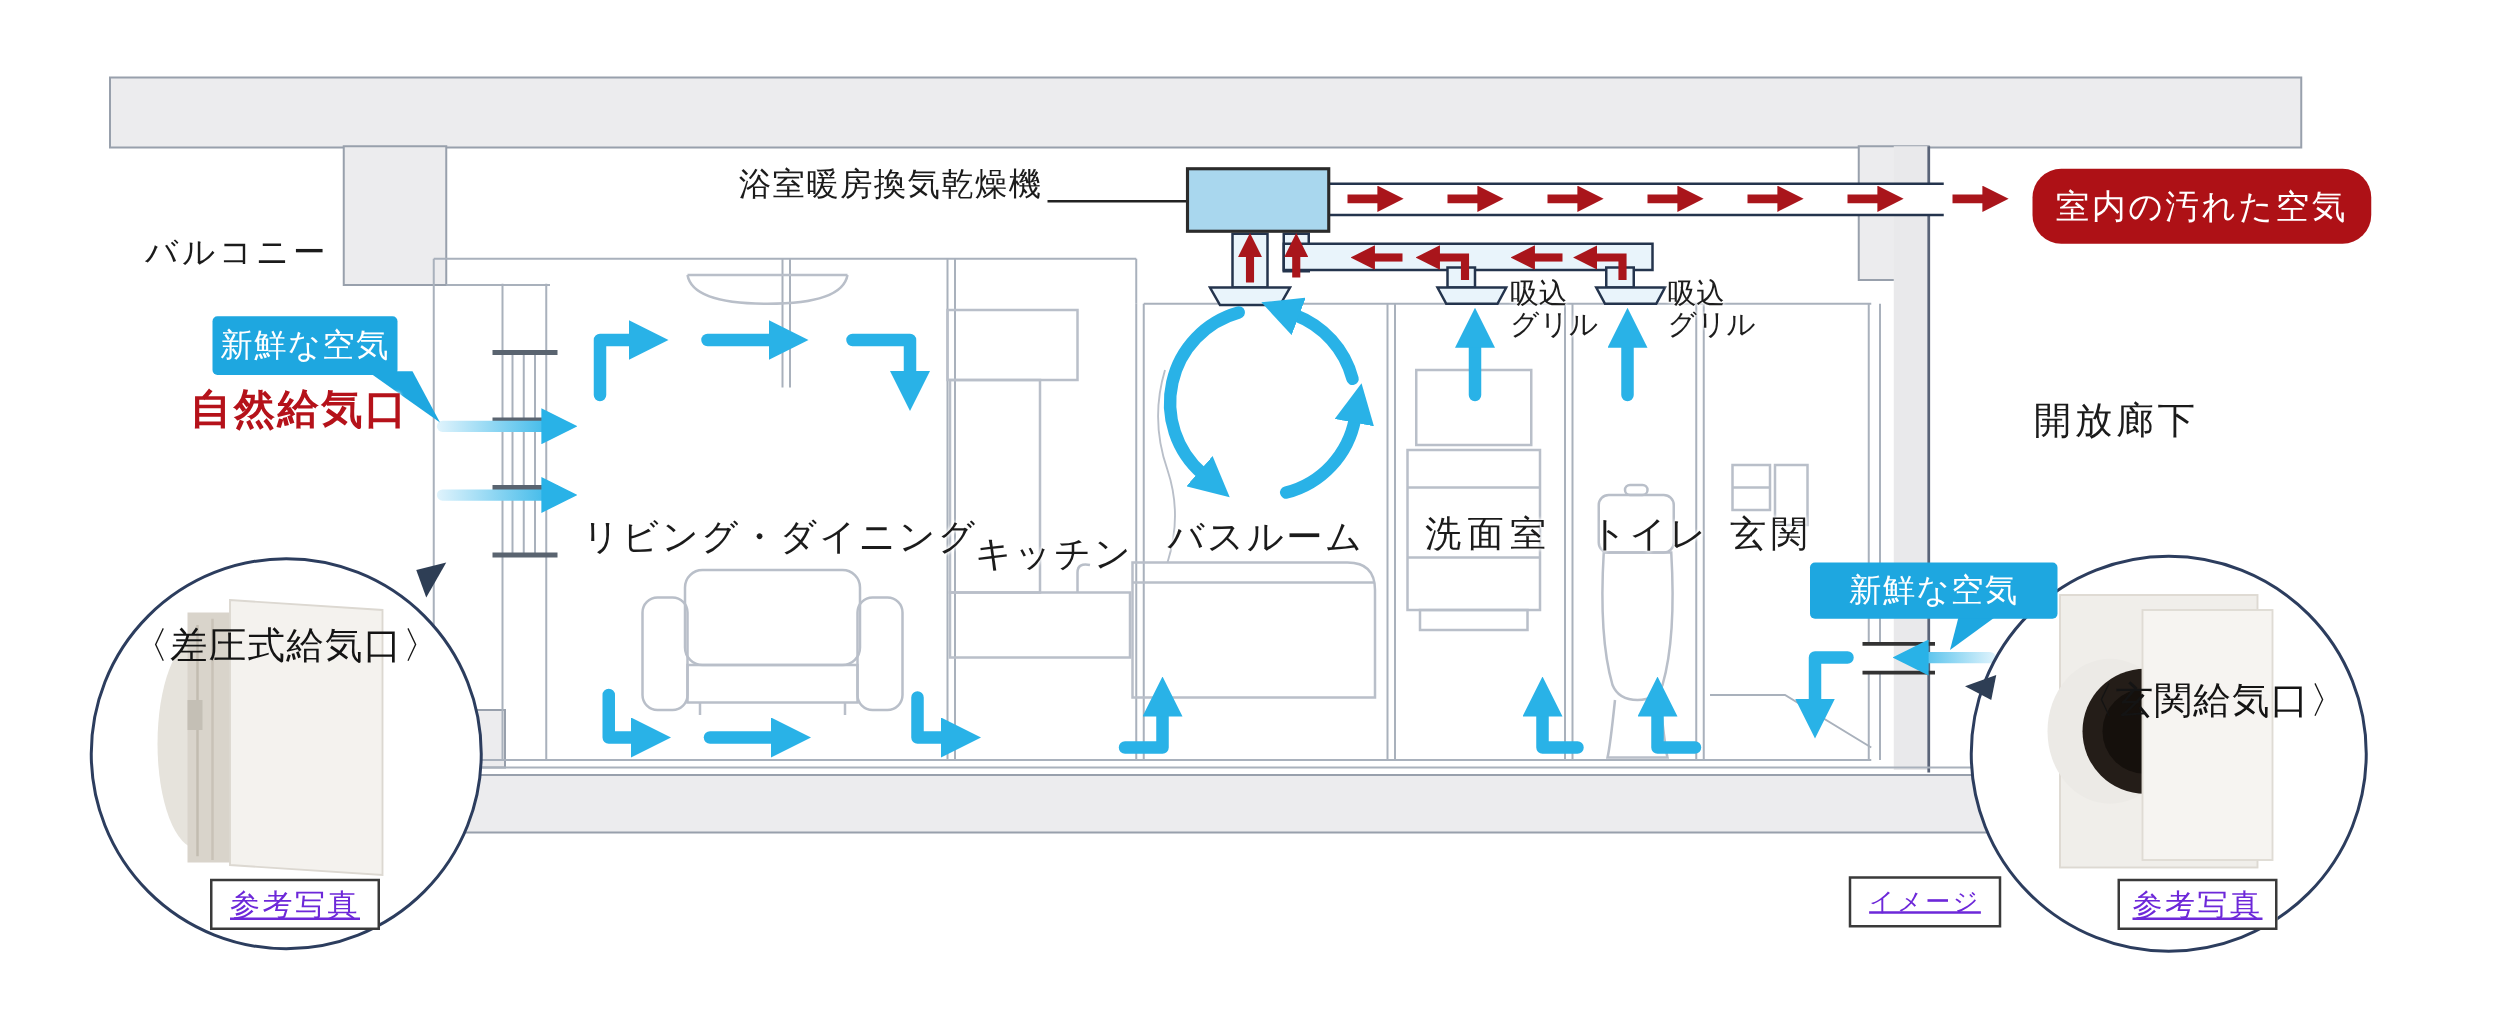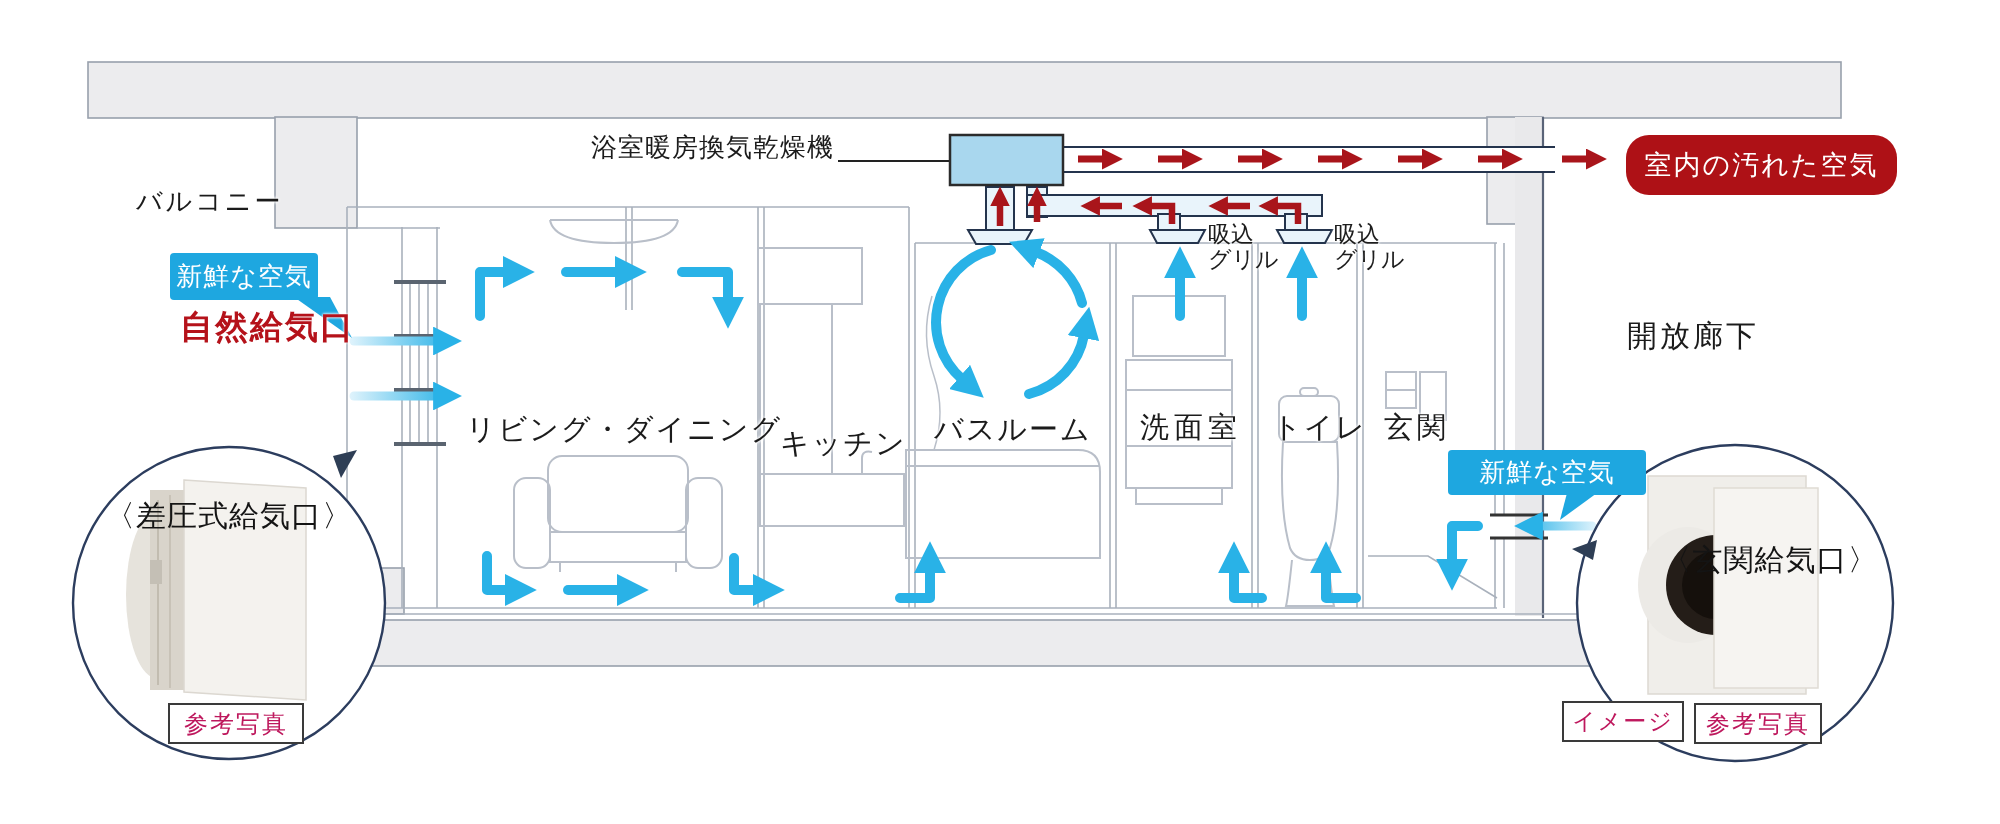--- a/index.html
+++ b/index.html
@@ -7,22 +7,22 @@
          font-family:"Liberation Sans","DejaVu Sans",sans-serif;}
   #drawing{position:absolute;left:0;top:0;}
   .lbl{position:absolute;color:#1b1b1b;white-space:nowrap;
        text-shadow:0 0 3px #fff,0 0 3px #fff,0 0 4px #fff;}
   .serif{font-family:"Liberation Serif","DejaVu Serif",serif;}
   .room{font-size:29px;letter-spacing:2px;}
   .badge-blue{position:absolute;background:#1ea7e0;color:#fff;border-radius:4px;
        display:flex;align-items:center;justify-content:center;font-size:26px;letter-spacing:1px;}
   .badge-red{position:absolute;background:#ae1116;color:#fff;border-radius:23px;
        display:flex;align-items:center;justify-content:center;font-size:27px;letter-spacing:2px;}
-  .note-box{position:absolute;background:#fff;border:2px solid #3a3a3a;color:#be185d;
-       display:flex;align-items:center;justify-content:center;font-size:24px;letter-spacing:2px;}
+  .note-box{position:absolute;background:#fff;border:2px solid #3a3a3a;color:#6d28d9;
+       display:flex;align-items:center;justify-content:center;font-size:24px;letter-spacing:2px;text-decoration:underline;}
   .red-text{position:absolute;color:#b5121a;font-weight:bold;font-size:33px;letter-spacing:2px;
        text-shadow:0 0 3px #fff,0 0 3px #fff;}
   .grill-lbl{position:absolute;font-size:23px;line-height:25px;color:#1d1d1d;
        text-shadow:0 0 3px #fff,0 0 3px #fff,0 0 4px #fff;}
   .circle-title{position:absolute;text-align:center;font-size:30px;letter-spacing:1px;color:#141414;}
 </style>
 </head>
 <body>
 
 <div id="stage">
@@ -238,31 +238,31 @@
   </g>
 
   <g>
     <polygon points="357,450 333,456 341,478" fill="#2e3e55"></polygon>
     <polygon points="1572,549 1597,540 1593,560" fill="#2e3e55"></polygon>
     <polygon points="294,297 330,297 352,338" fill="#1ea7e0"></polygon>
     <polygon points="1567,493 1597,493 1560,520" fill="#1ea7e0"></polygon>
   </g>
 </svg>
 
-<div class="lbl serif" style="left:116px;top:184px;font-size:26px;letter-spacing:3px;margin-left:20px;">バルコニー</div>
+<div class="lbl serif" style="left:116px;top:184px;font-size:26px;letter-spacing:3px;">バルコニー</div>
 
 <div class="lbl serif" style="left:1627px;top:316px;font-size:30px;letter-spacing:3px;">開放廊下</div>
 
 <div class="lbl" style="left:550px;top:130px;width:284px;text-align:right;font-size:26px;letter-spacing:1px;">浴室暖房換気乾燥機</div>
 
 <div class="badge-red" style="left:1626px;top:135px;width:271px;height:60px;">室内の汚れた空気</div>
 
 <div class="badge-blue" style="left:170px;top:253px;width:148px;height:47px;">新鮮な空気</div>
 
-<div class="red-text" style="left:152px;top:305px;margin-left:28px;">自然給気口</div>
+<div class="red-text" style="left:152px;top:305px;">自然給気口</div>
 
 <div class="badge-blue" style="left:1448px;top:450px;width:198px;height:45px;">新鮮な空気</div>
 
 <div class="grill-lbl" style="left:1208px;top:222px;">
   <span style="display:block;">吸込</span>
   <span style="display:block;">グリル</span>
 </div>
 <div class="grill-lbl" style="left:1334px;top:222px;">
   <span style="display:block;">吸込</span>
   <span style="display:block;">グリル</span>
@@ -273,15 +273,15 @@
 <div class="lbl serif room" style="left:934px;top:410px;">バスルーム</div>
 <div class="lbl serif room" style="left:1126px;top:408px;letter-spacing:5px;padding-left:14px;">洗面室</div>
 <div class="lbl serif room" style="left:1272px;top:408px;">トイレ</div>
 <div class="lbl serif room" style="left:1384px;top:408px;letter-spacing:4px;">玄関</div>
 
 <div class="circle-title serif" style="left:29px;top:496px;width:400px;">〈差圧式給気口〉</div>
 <div class="circle-title serif" style="left:1570px;top:496px;width:400px;margin-top:44px;">〈玄関給気口〉</div>
 
 <div class="note-box" style="left:168px;top:703px;width:132px;height:37px;">参考写真</div>
 <div class="note-box" style="left:1694px;top:703px;width:124px;height:37px;">参考写真</div>
-<div class="note-box" style="left:1562px;top:701px;width:118px;height:37px;font-size:23px;">イメージ</div>
+<div class="note-box" style="left:1479px;top:701px;width:118px;height:37px;font-size:20px;">イメージ</div>
 
 </div>
 
 </body></html>

